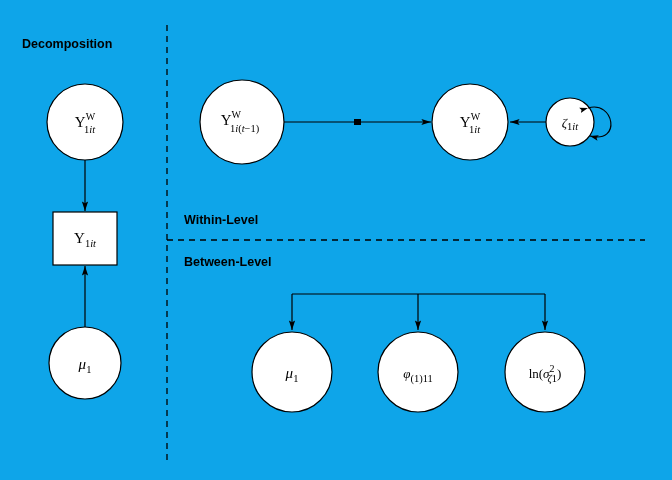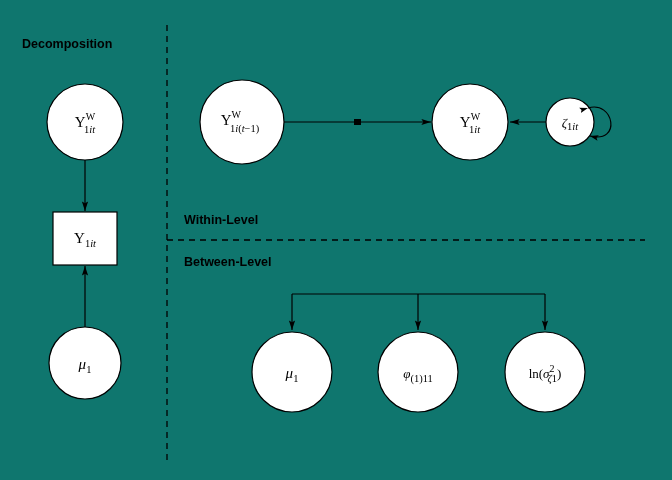--- a/index.html
+++ b/index.html
@@ -4,21 +4,21 @@
 <style>
   html, body {
     margin: 0;
     padding: 0;
     background: #ffffff;
   }
   #page {
     position: relative;
     width: 672px;
     height: 480px;
-    background: #0f766e;
+    background: #0ea5e9;
     overflow: hidden;
     font-family: "Liberation Serif", serif;
   }
   svg.diagram {
     position: absolute;
     left: 0;
     top: 0;
     width: 672px;
     height: 480px;
   }

